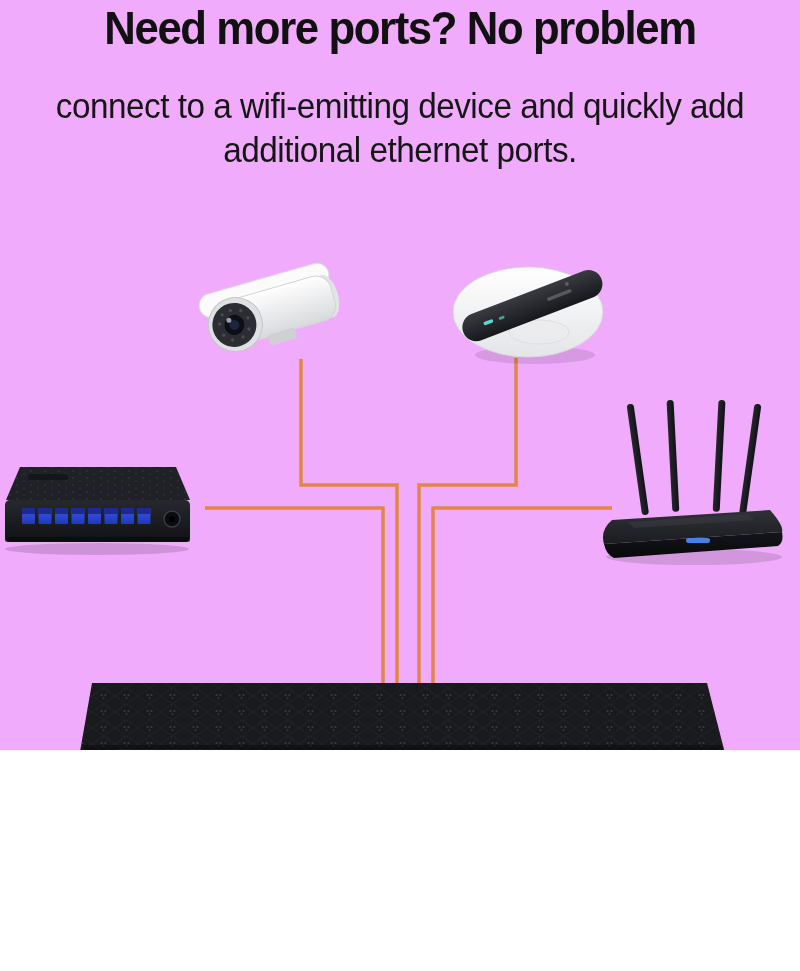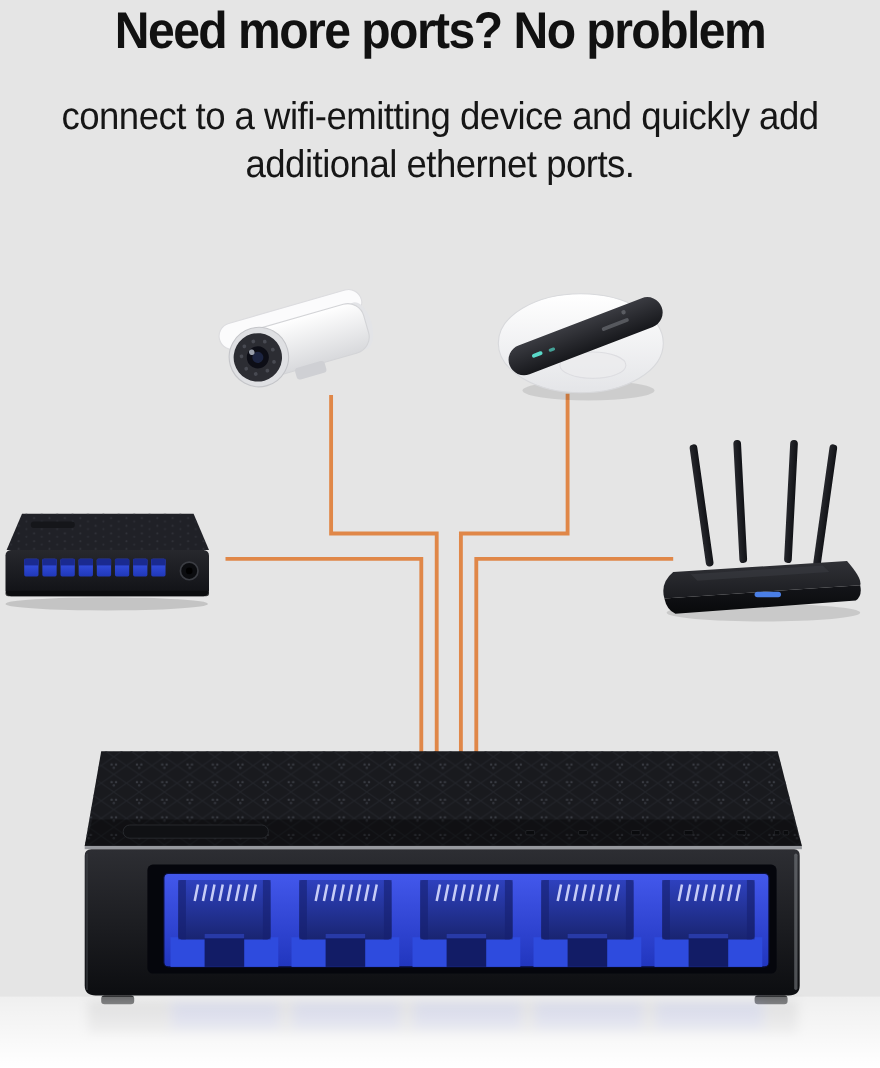--- a/index.html
+++ b/index.html
@@ -1,17 +1,17 @@
 <!DOCTYPE html>
 <html><head>
 <meta charset="utf-8">
 <style>
   html,body{margin:0;padding:0;background:#ffffff;}
   .stage{
-    position:relative;width:800px;height:971px;margin:0 auto;background:#e5e5e5;
+    position:relative;width:800px;height:750px;margin:0 auto;background:#f0abfc;
     font-family:"Liberation Sans", sans-serif;overflow:hidden;
   }
   .title{
     position:absolute;top:0;left:0;width:100%;text-align:center;
     font-size:47px;font-weight:bold;color:#111;letter-spacing:-1.5px;
     line-height:56px;transform:scaleX(.93);
   }
   .subtitle{
     position:absolute;top:84px;left:0;width:100%;text-align:center;
     font-size:35px;font-weight:400;color:#161616;letter-spacing:-0.5px;

